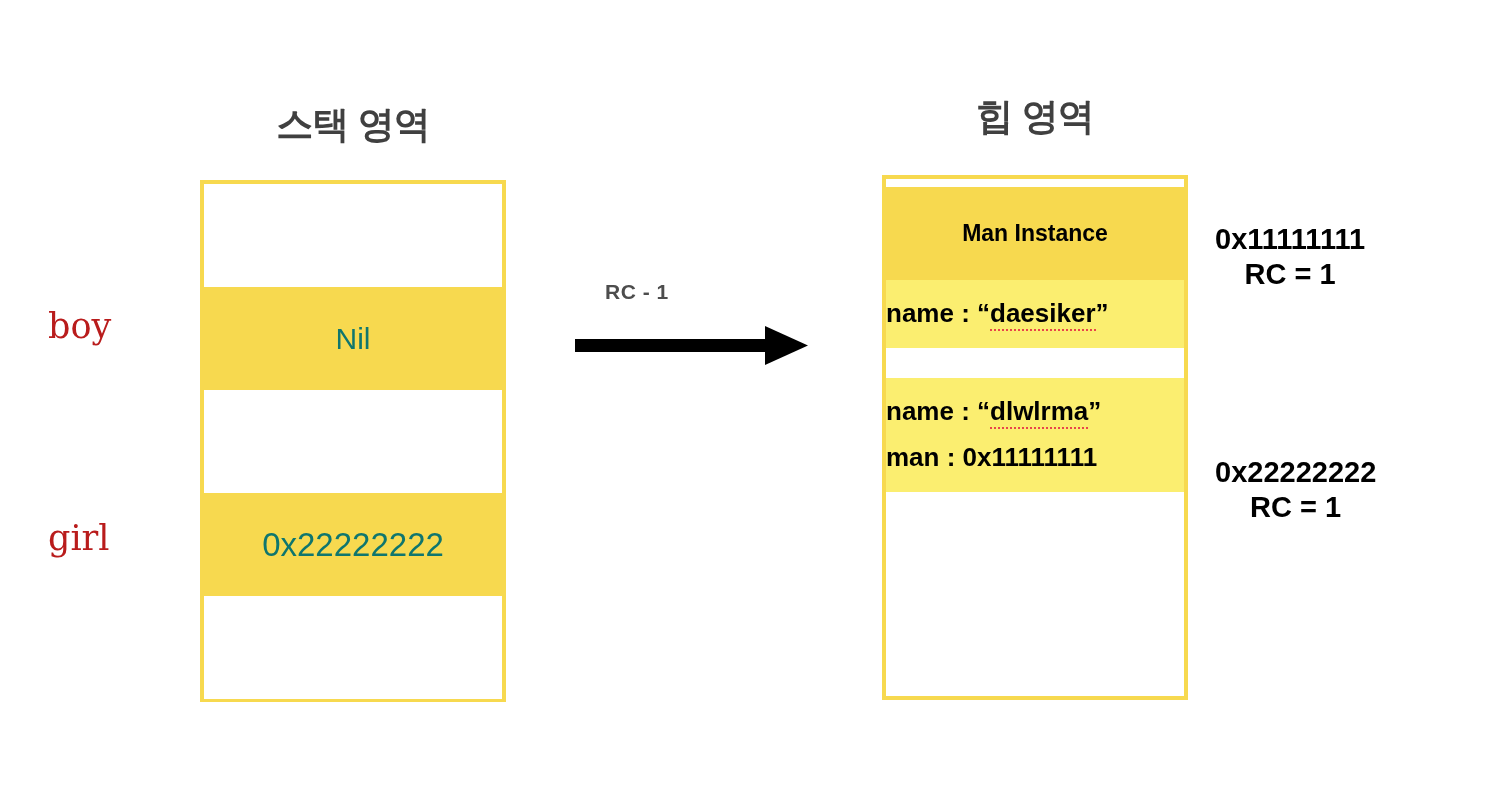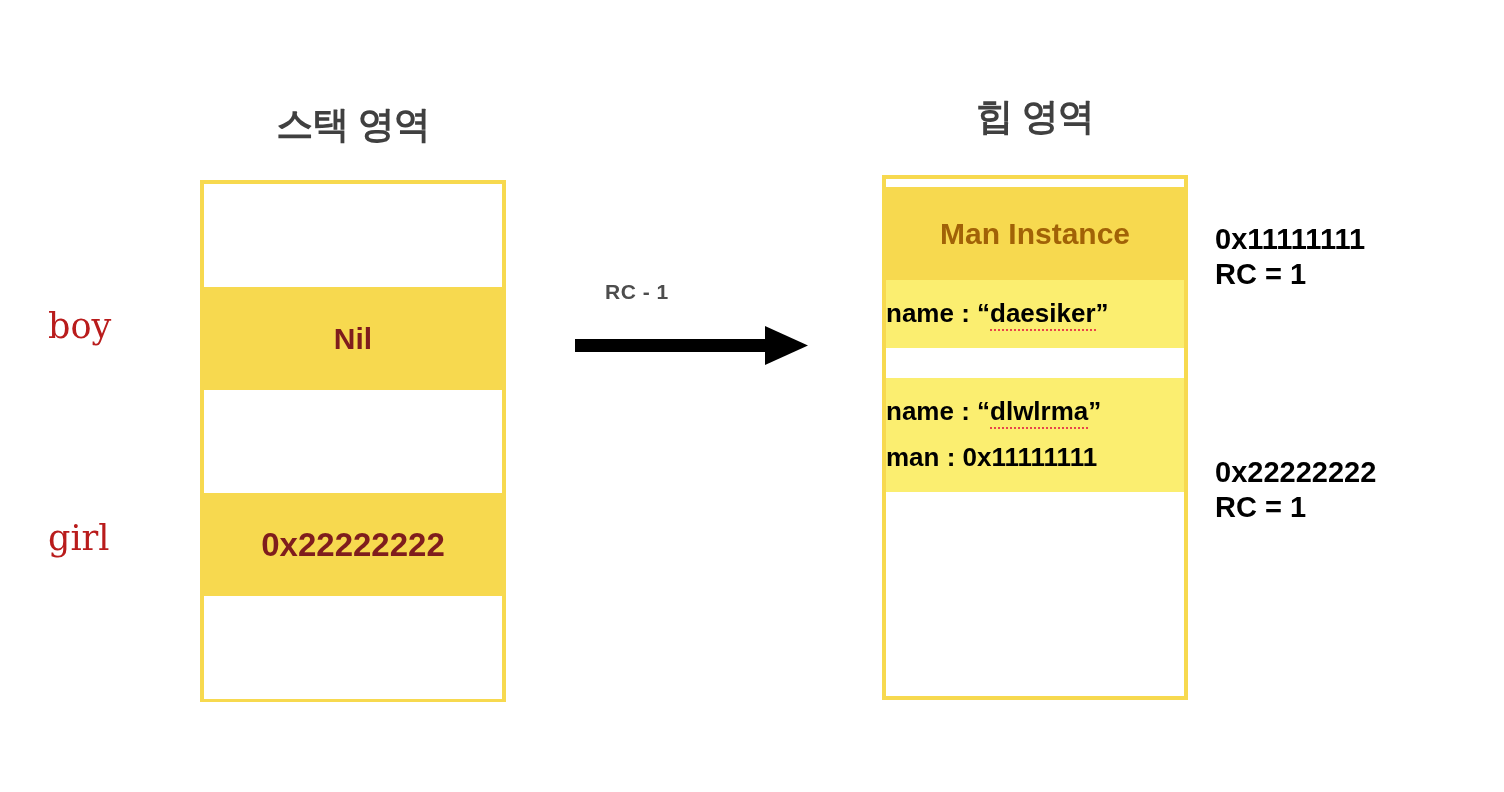--- a/index.html
+++ b/index.html
@@ -61,22 +61,22 @@
     height: 103px;
     display: flex;
     align-items: center;
     justify-content: center;
     background: #ffffff;
   }
   .stack-slot.filled {
     background: #F7D94F;
   }
   .stack-slot .slot-text {
-    color: #7f1d1d;
-    font-weight: bold;
+    color: #0f766e;
+    font-weight: normal;
     font-size: 30px;
     font-family: "Liberation Sans", sans-serif;
     letter-spacing: 0px;
   }
   .stack-slot.filled.addr .slot-text {
     font-size: 33px;
   }
 
   
   .var-label {
@@ -131,23 +131,23 @@
     box-sizing: border-box;
   }
   .instance-header {
     background: #F7D94F;
     height: 93px;
     display: flex;
     align-items: center;
     justify-content: center;
   }
   .instance-header .inst-title {
-    color: #a16207;
-    font-weight: bold;
-    font-size: 30px;
+    color: #000000;
+    font-weight: bold;
+    font-size: 23px;
     font-family: "Liberation Sans", sans-serif;
     white-space: nowrap;
   }
   .instance-body {
     background: #FBEE70;
     padding: 10px 0 12px 0;
   }
   .inst-field {
     color: #000000;
     font-weight: bold;
@@ -171,21 +171,21 @@
     position: absolute;
     font-family: "Liberation Sans", sans-serif;
     font-weight: bold;
     font-size: 29px;
     color: #000000;
     line-height: 1.22;
     white-space: nowrap;
   }
   #addr-note-man { left: 1215px; top: 222px; }
   #addr-note-woman { left: 1215px; top: 455px; }
-  .addr-note div { display: block; }
+  .addr-note div { display: block; text-align: center; }
 </style>
 </head>
 <body>
 
 <div class="canvas">
 
   <div class="section-title" id="stack-title">스택 영역</div>
 
   <div id="stack-box">
     <div class="stack-slot">

